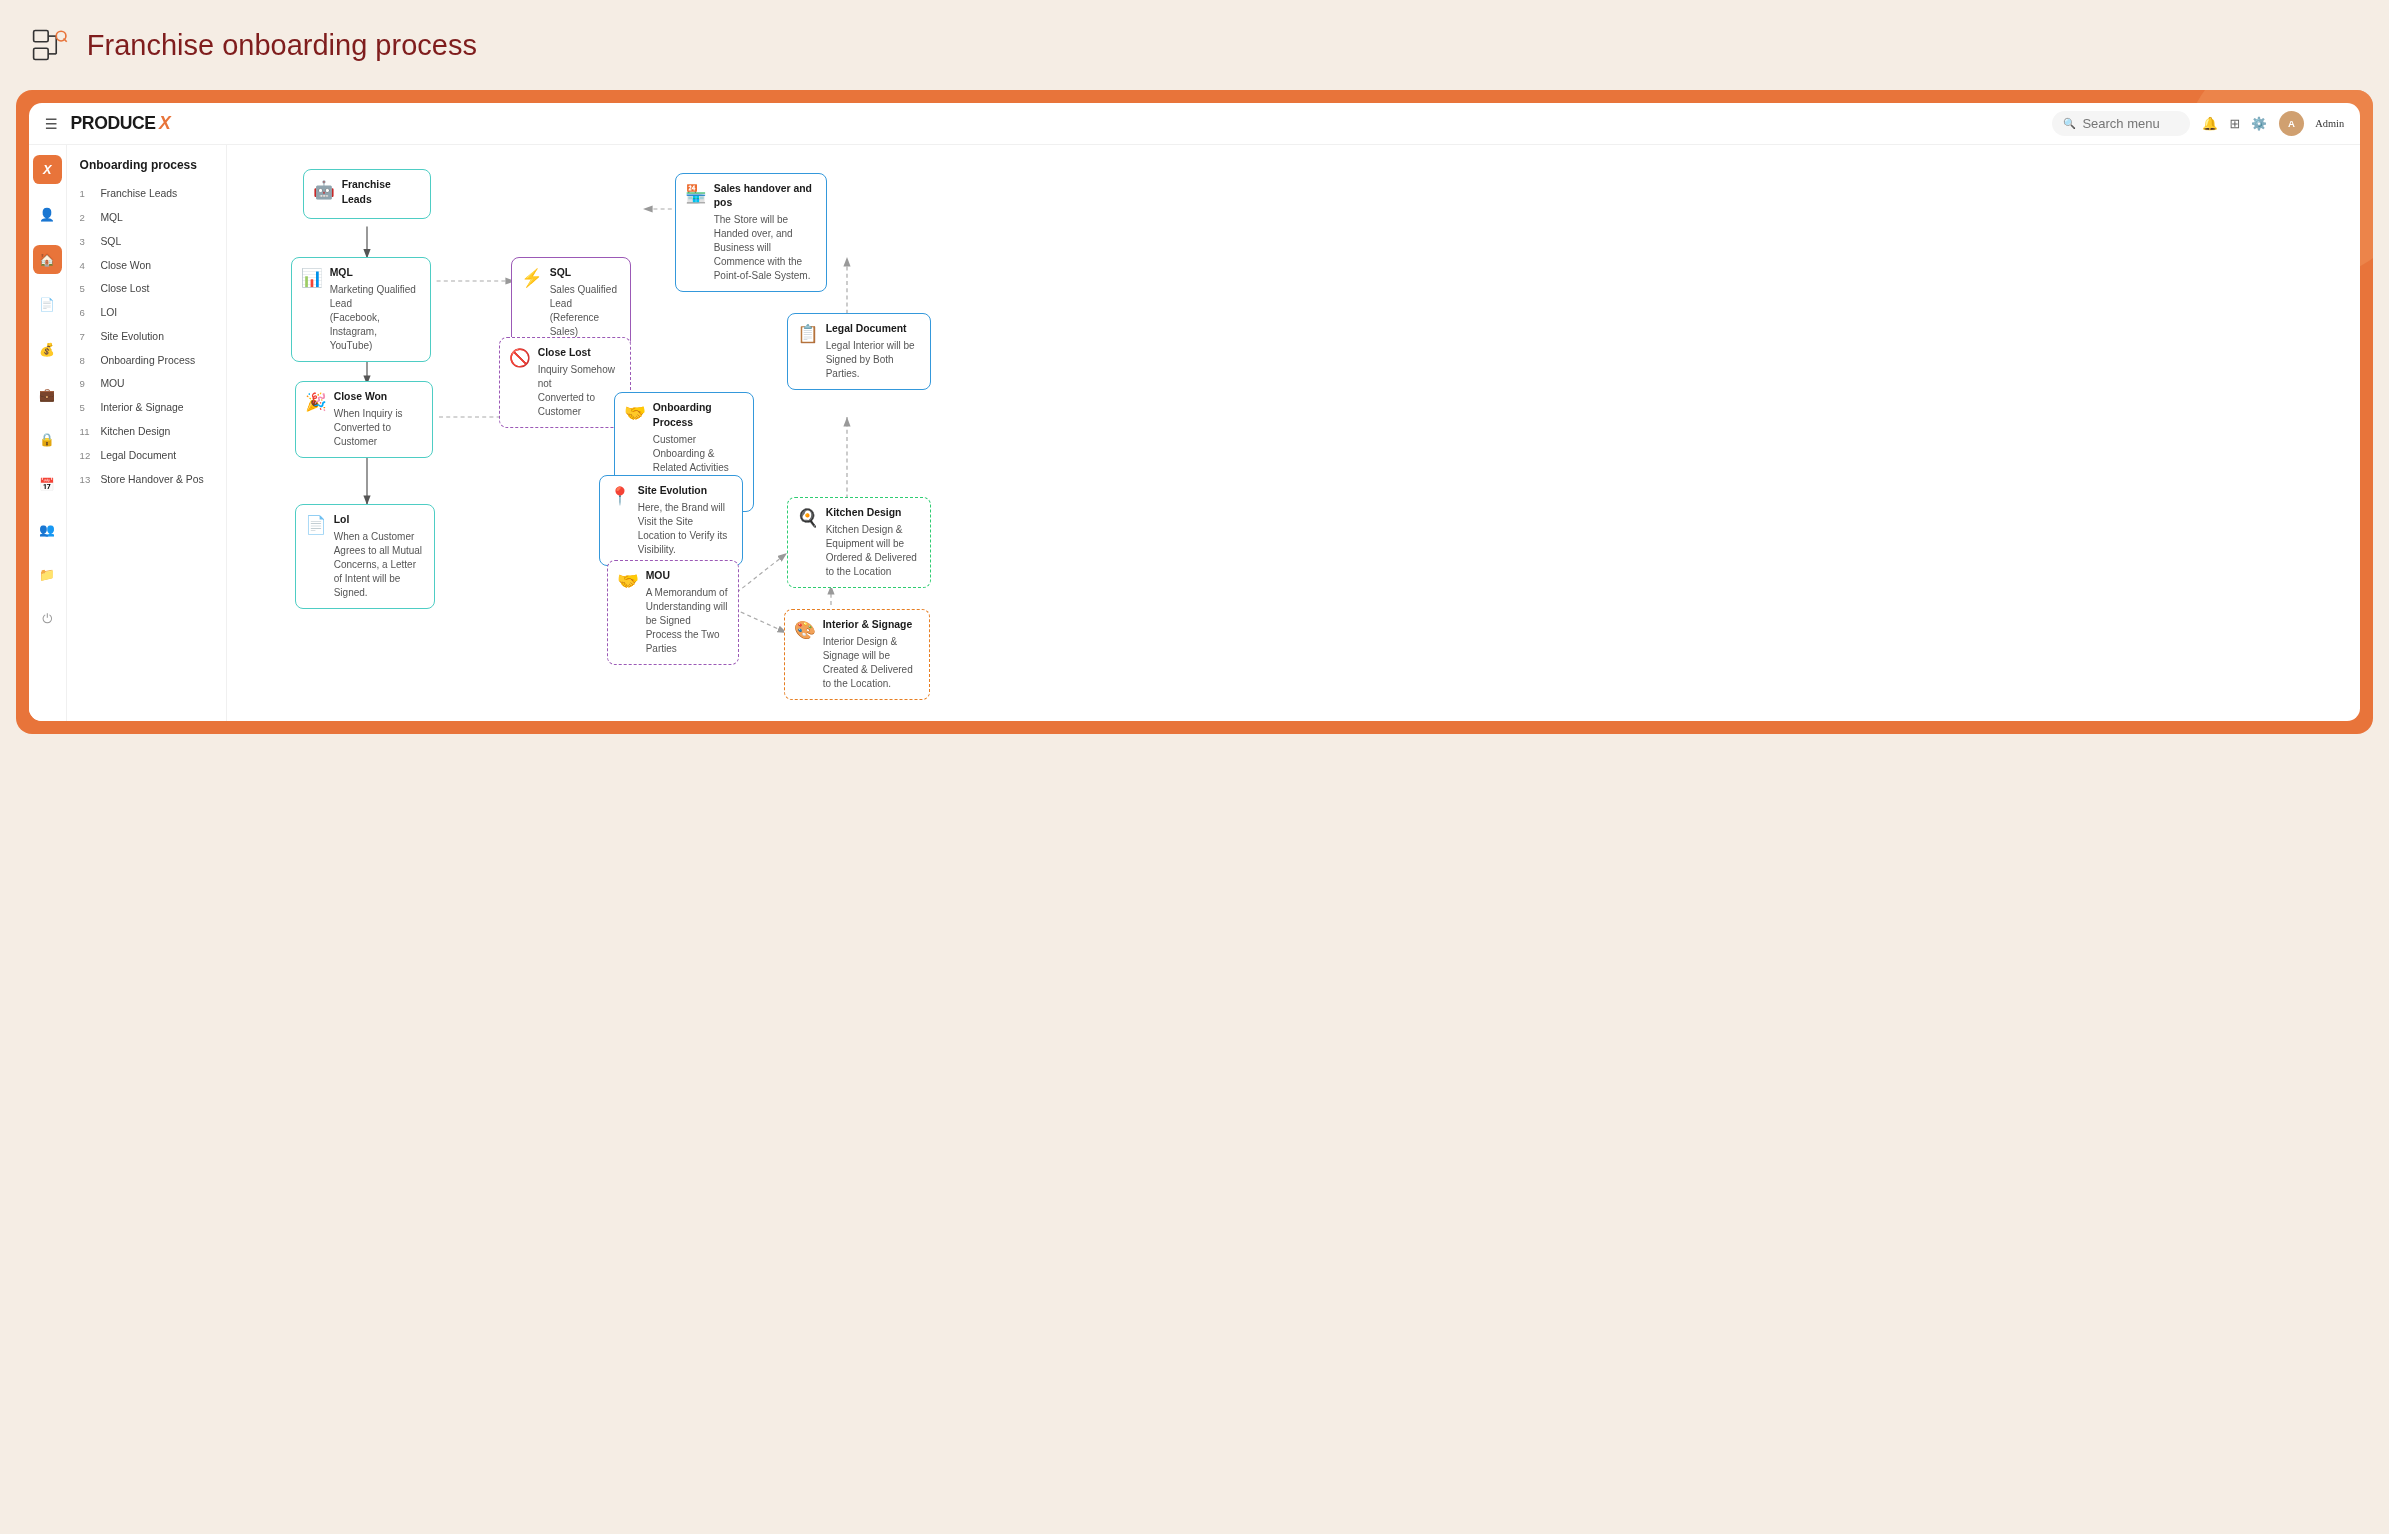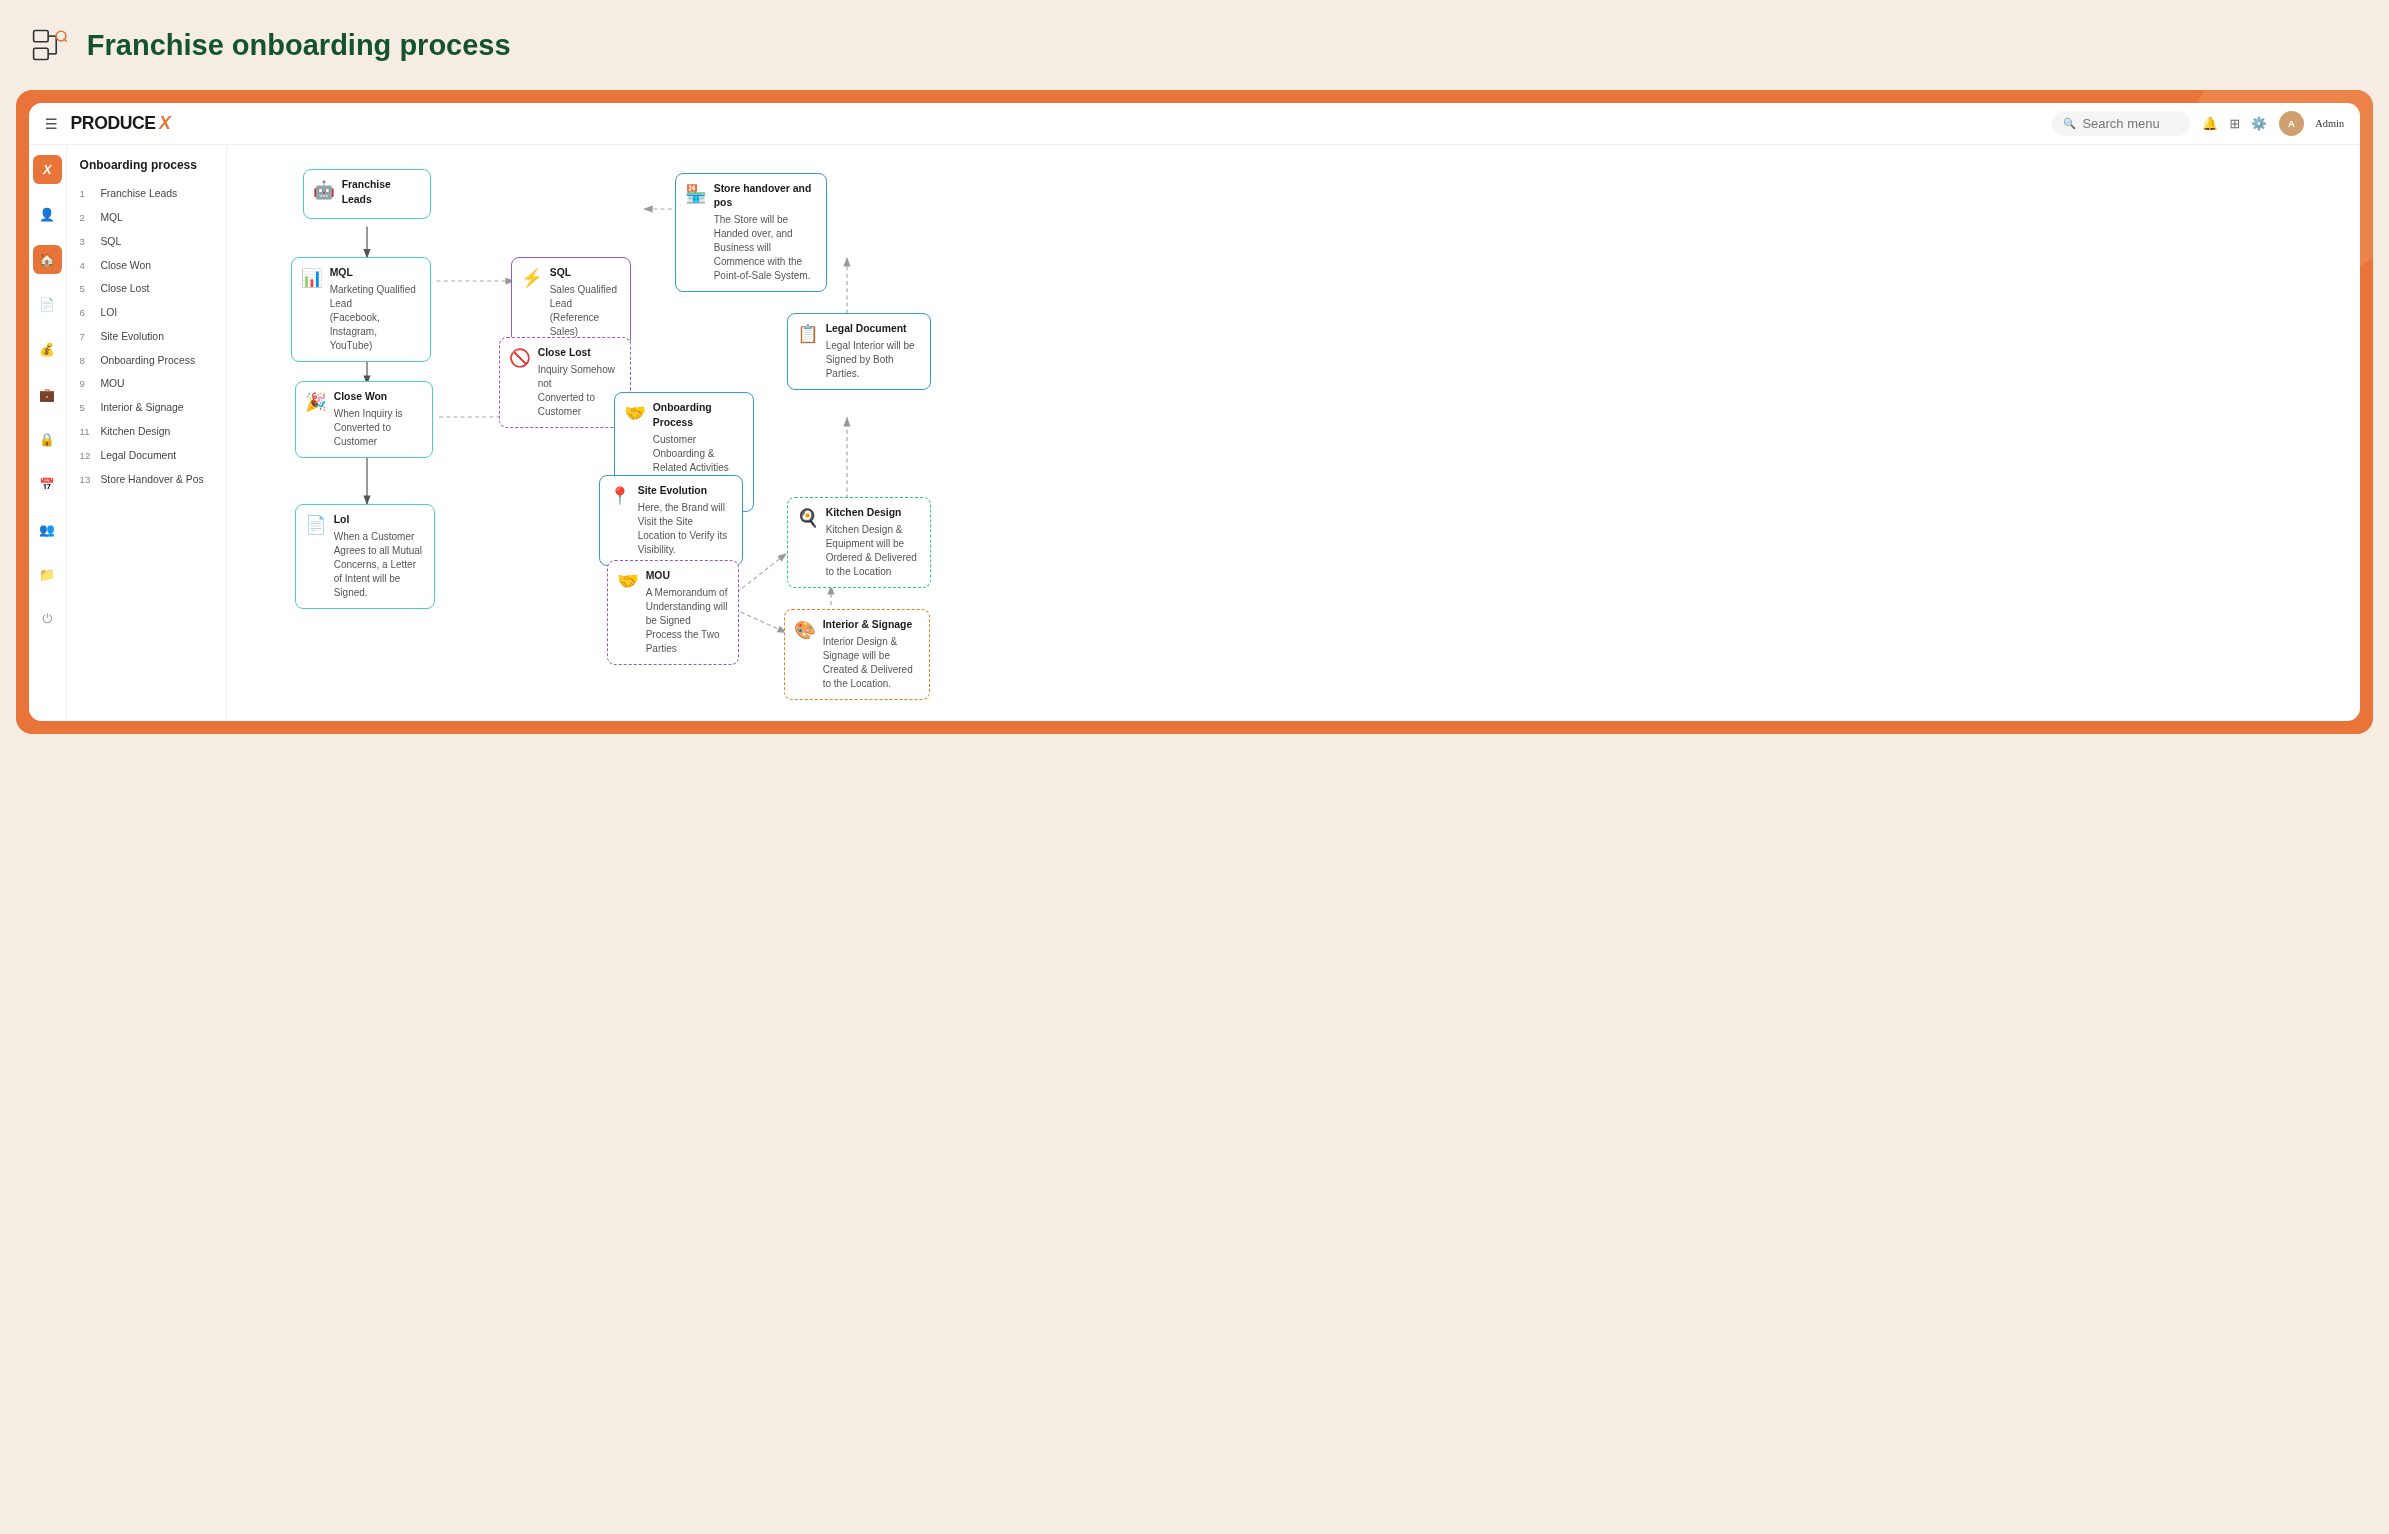--- a/index.html
+++ b/index.html
@@ -20,22 +20,22 @@
     }
     .page-header-icon {
       width: 42px;
       height: 42px;
       display: flex;
       align-items: center;
       justify-content: center;
     }
     .page-title {
       font-size: 29px;
-      font-weight: 700;
-      color: #14532d;
+      font-weight: 400;
+      color: #7f1d1d;
     }
 
     
     .bg-wrapper {
       position: relative;
       background: #e8743a;
       border-radius: 16px;
       padding: 0;
       overflow: hidden;
       min-height: 624px;
@@ -464,21 +464,21 @@
                 <div class="node-title">Close Lost</div>
                 <div class="node-subtitle">Inquiry Somehow not<br>Converted to Customer</div>
               </div>
             </div>
           </div>
 
           <div class="node border-blue" style="left:432px; top:11.2px; width:152px;">
             <div class="node-flex">
               <span class="node-icon">🏪</span>
               <div>
-                <div class="node-title">Store handover and pos</div>
+                <div class="node-title">Sales handover and pos</div>
                 <div class="node-subtitle">The Store will be Handed over, and Business will Commence with the Point-of-Sale System.</div>
               </div>
             </div>
           </div>
 
           <div class="node border-blue" style="left:544px; top:152px; width:144px;">
             <div class="node-flex">
               <span class="node-icon">📋</span>
               <div>
                 <div class="node-title">Legal Document</div>

